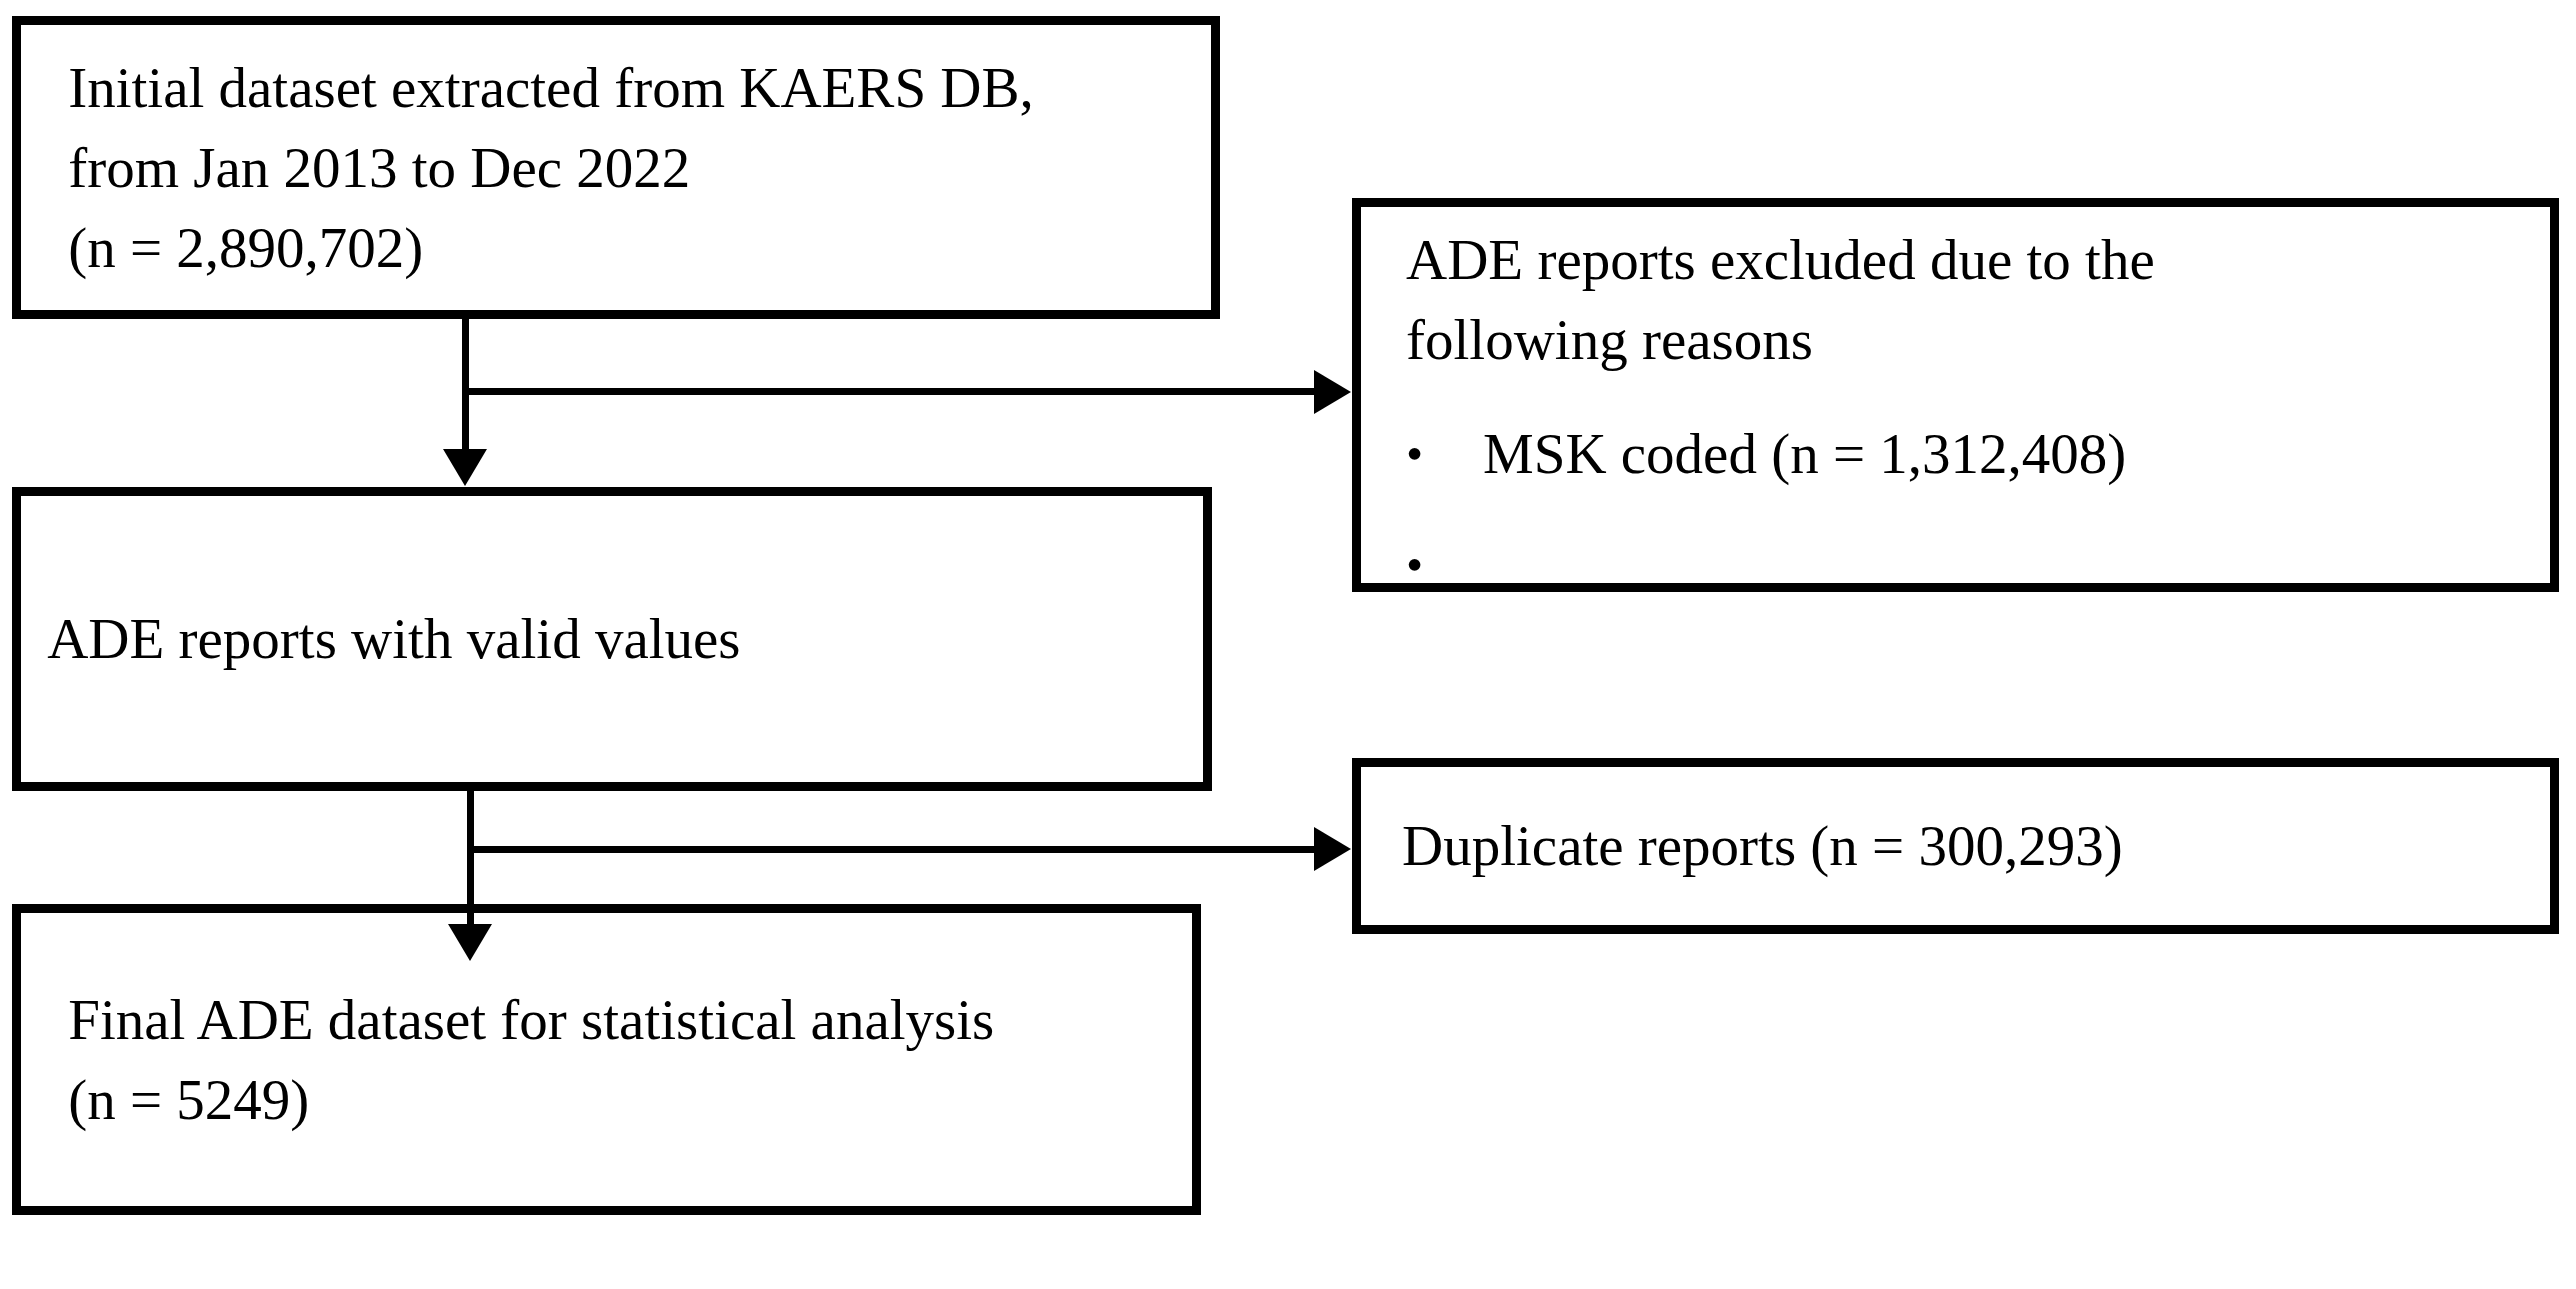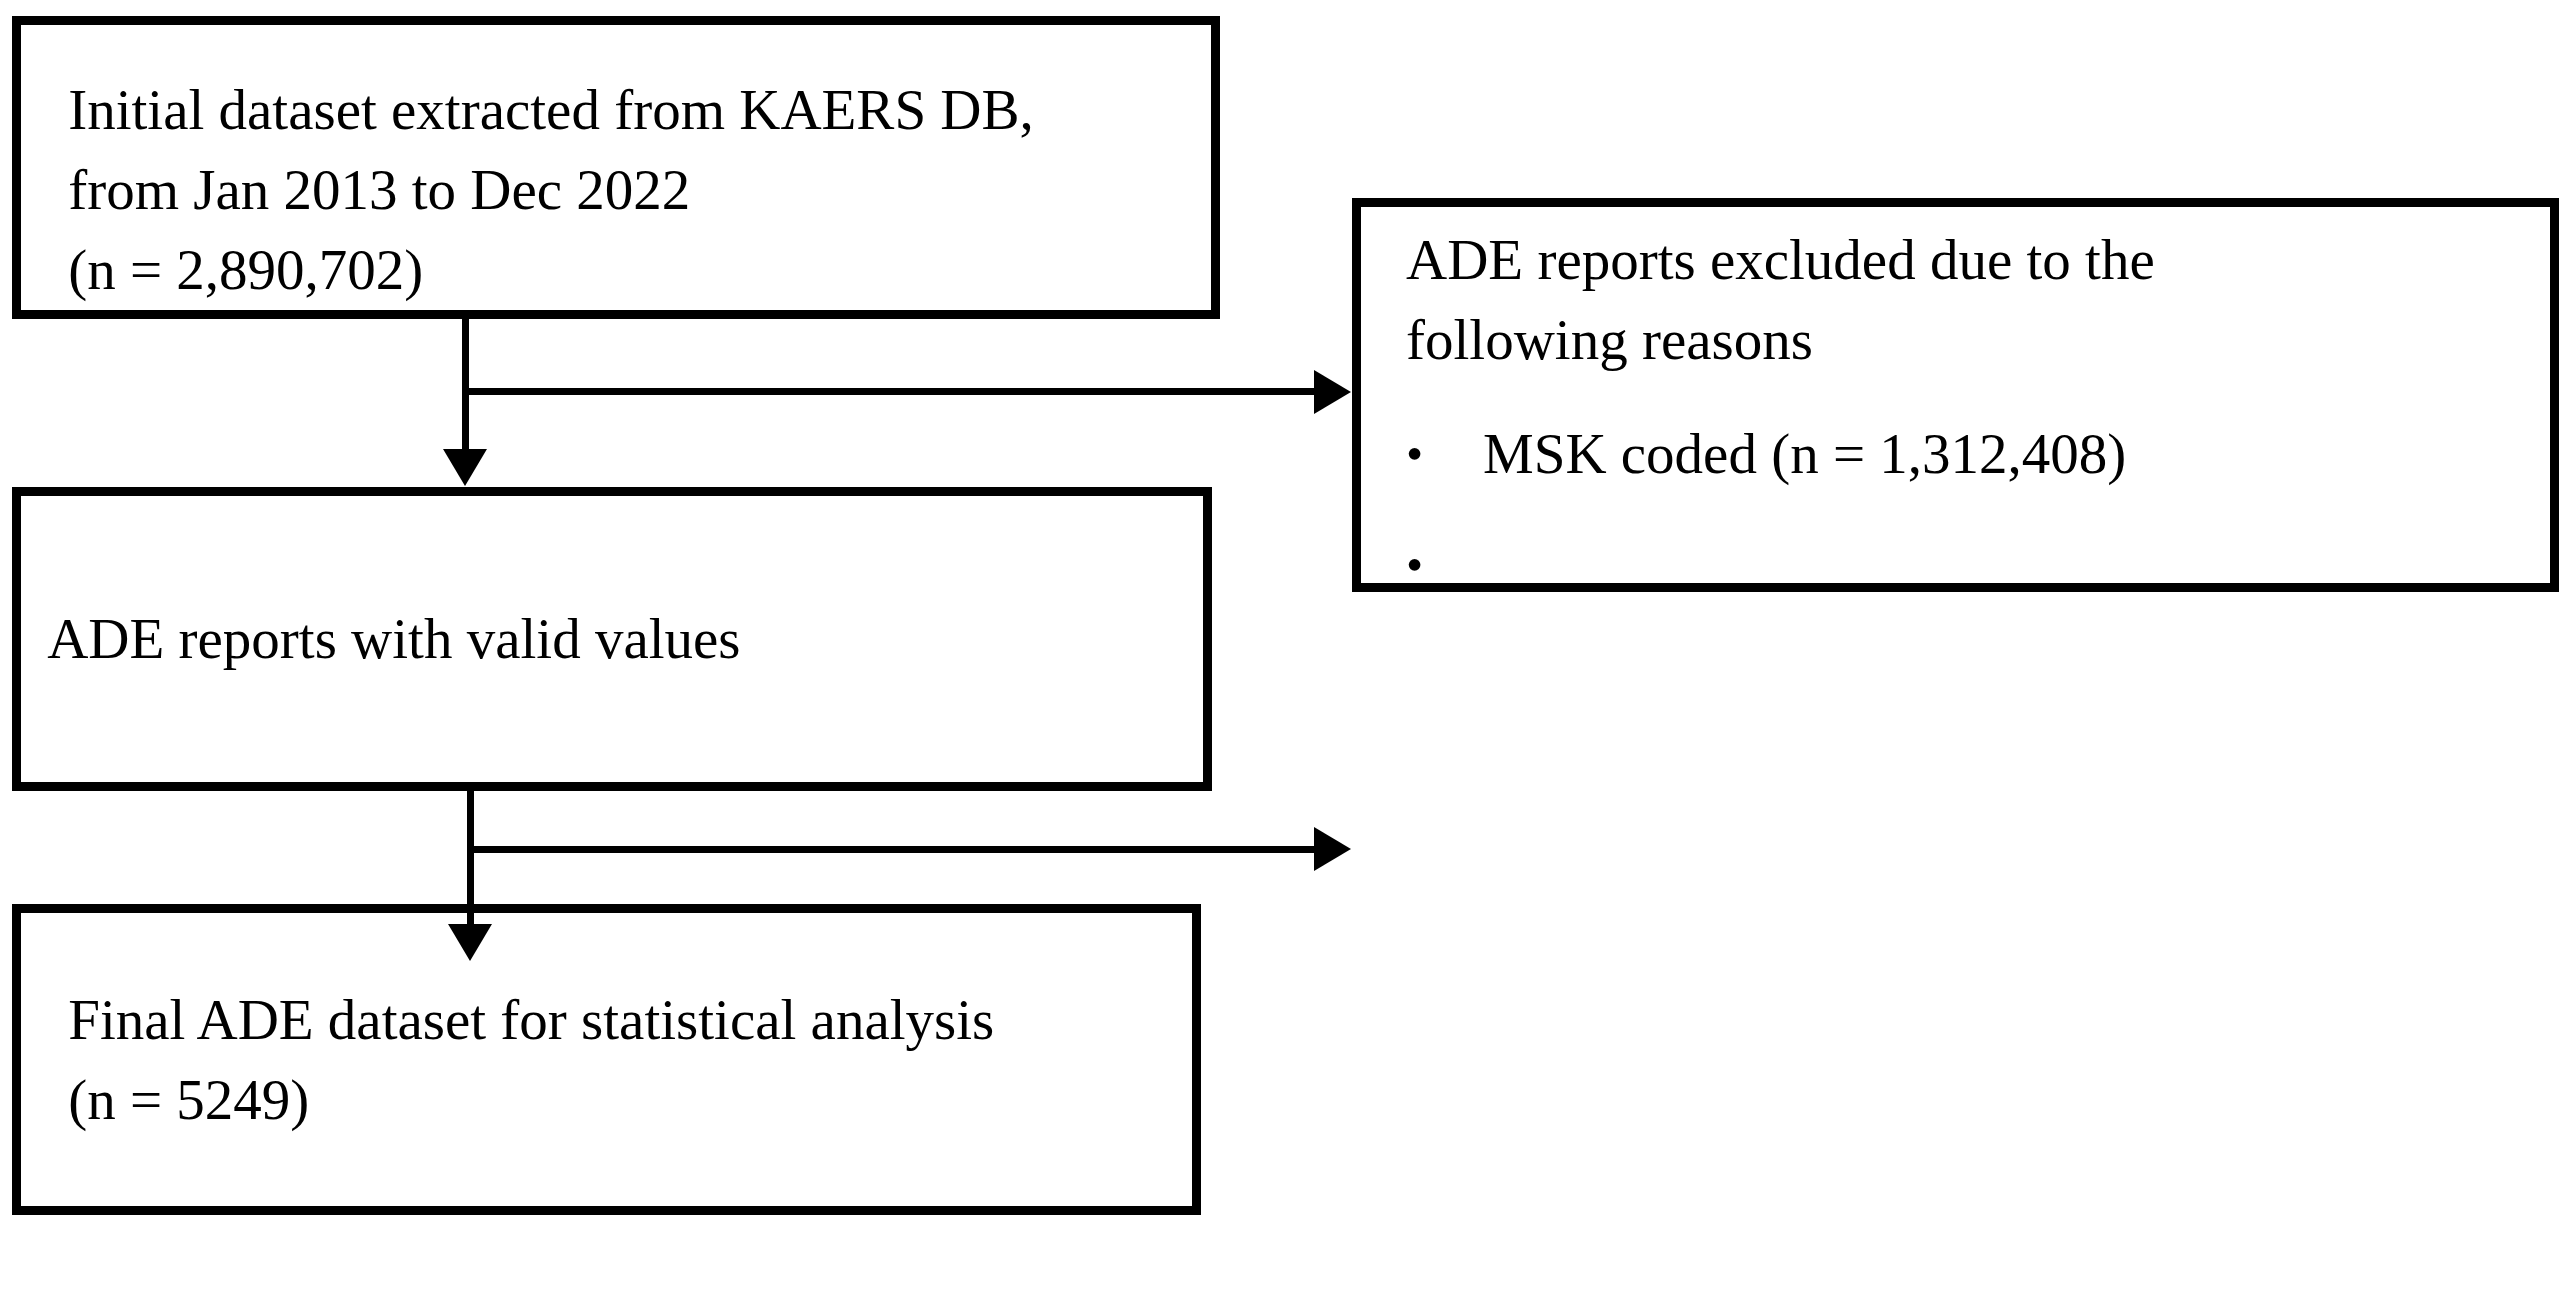--- a/index.html
+++ b/index.html
@@ -23,21 +23,21 @@
     border: 9.8px solid #000000;
     display: flex;
     flex-direction: column;
     justify-content: center;
     font-size: 57px;
     line-height: 80px;
     white-space: nowrap;
   }
   .box .line { white-space: nowrap; }
 
-  .box-initial  { left: 12.2px;   top: 16.3px;   width: 1208px; height: 303px; padding-left: 47px; justify-content: flex-end; }
+  .box-initial  { left: 12.2px;   top: 16.3px;   width: 1208px; height: 303px; padding-left: 47px; }
   .box-excluded { left: 1352px; top: 198px;  width: 1207px; height: 394px; padding-left: 45px; justify-content: flex-start; padding-top: 13px; }
   .box-valid    { left: 12.2px;   top: 487px;  width: 1200px; height: 304px; padding-left: 26px; }
   .box-duplicate{ left: 1352px; top: 758px;  width: 1207px; height: 176px; padding-left: 41px; }
   .box-final    { left: 12.2px;   top: 904px; width: 1189px; height: 311px; padding-left: 47px; }
 
   .bullets { margin-top: 34px; }
   .bullet-row { display: flex; align-items: flex-start; }
   .bullet-row + .bullet-row { margin-top: 31px; }
   .bullet-marker {
     width: 77px;
@@ -96,20 +96,23 @@
       <div class="bullet-row">
         <span class="bullet-marker">•</span>
       </div>
     </div>
   </div>
 
   <div class="box box-valid">
     <div class="line">ADE reports with valid values</div>
   </div>
 
+  <div class="box box-duplicate">
+    <div class="line">Duplicate reports (n = 300,293)</div>
+  </div>
 
   <div class="box box-final">
     <div class="line">Final ADE dataset for statistical analysis</div>
     <div class="line">(n = 5249)</div>
   </div>
 
   <div class="vline vline-1"></div>
   <div class="arrowhead-down ah-down-1"></div>
 
   <div class="hline hline-1"></div>

